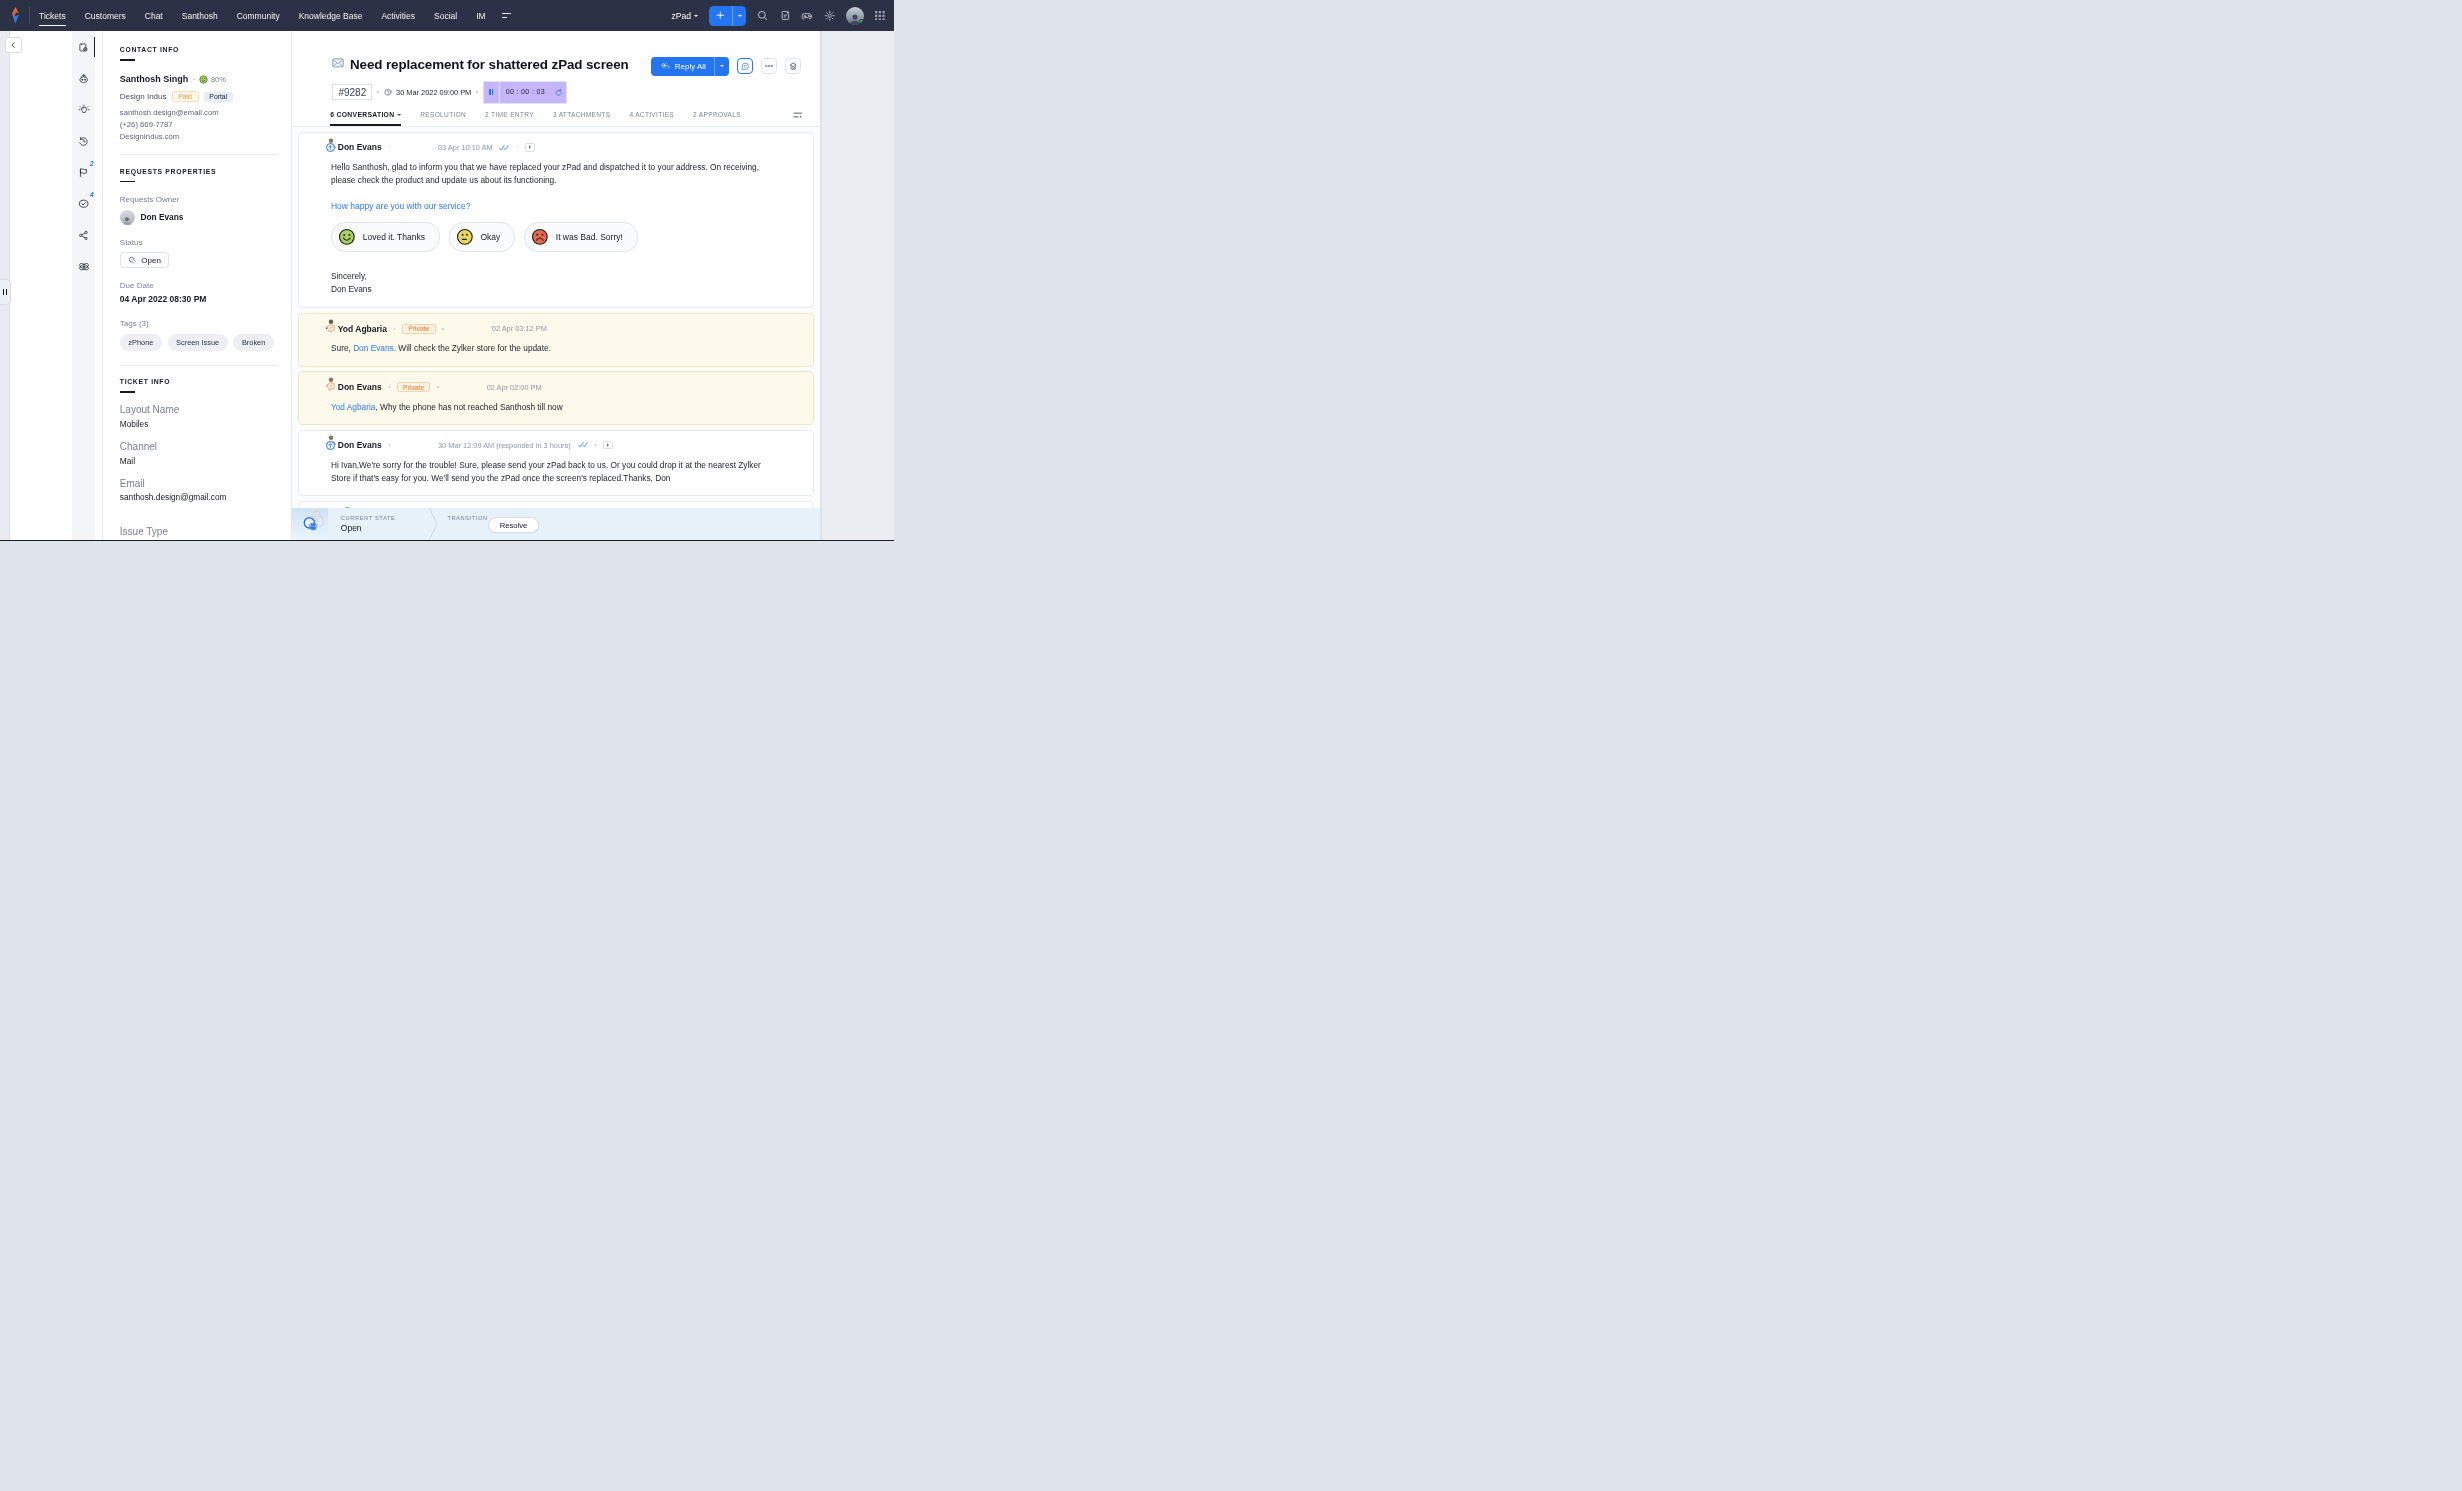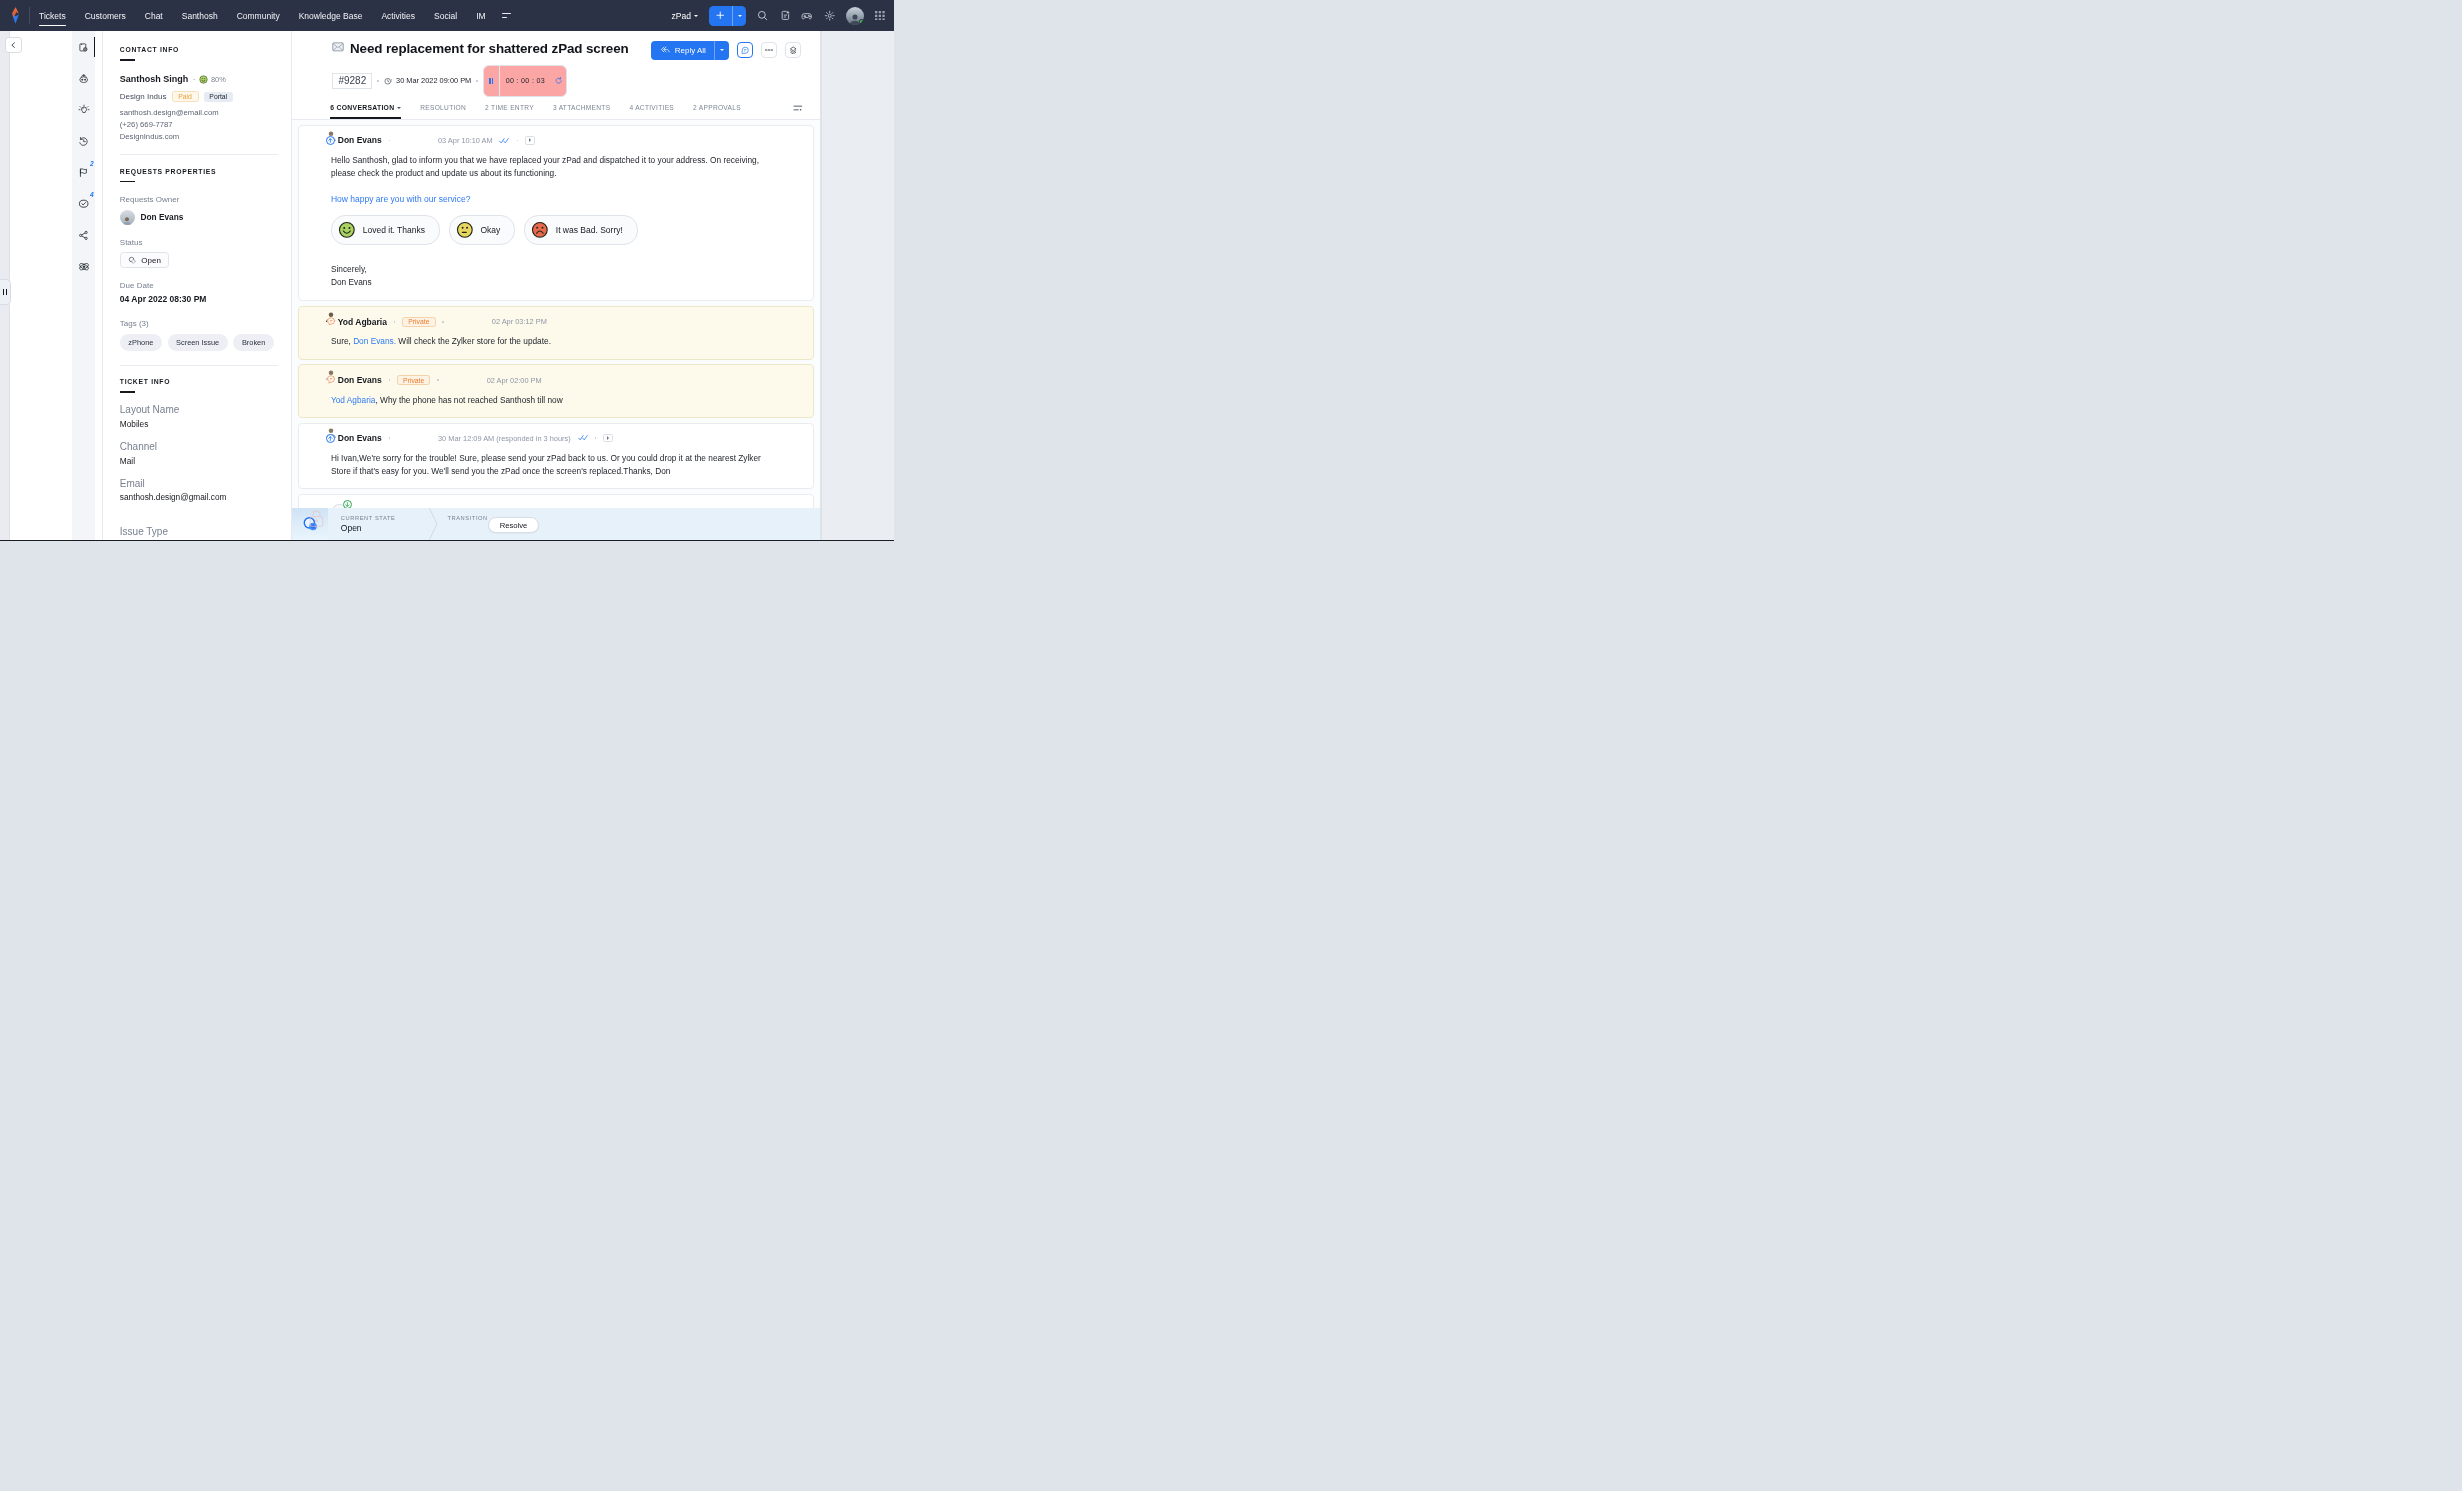--- a/index.html
+++ b/index.html
@@ -65,35 +65,35 @@
   .fgap { margin-top:13px; }
   .status-btn { margin-top:5.1px; display:inline-flex; align-items:center; gap:4.6px; border:0.6px solid #dfe3ea; border-radius:3.4px; padding:2.8px 7.4px; font-size:8px; color:#16191f; background:#fcfcfe; cursor:pointer; }
   .due-val { margin-top:4px; font-size:8.5px; font-weight:700; color:#16191f; }
   .tags { margin-top:5.7px; display:flex; flex-wrap:wrap; gap:5.7px; }
   .tag { background:#edeff4; border-radius:8.5px; padding:4px 8.5px; font-size:7.4px; color:#2c3240; cursor:pointer; }
   .ti-label { font-size:10px; color:#788090; }
   .ti-val { margin-top:3.4px; font-size:8.3px; color:#16191f; font-weight:500; }
 
   
   .main { flex:1; min-width:0; display:flex; flex-direction:column; border-right:0.6px solid #dfe3ea; background:#fff; position:relative; }
-  .main-head { padding:8px 19px 0 40px; flex-shrink:0; }
+  .main-head { padding:24px 19px 0 40px; flex-shrink:0; }
   .title-row { display:flex; align-items:flex-start; }
   .title-wrap { display:flex; gap:5.7px; max-width:319px; }
   .env { margin-top:3.4px; flex-shrink:0; }
   .title { font-size:13.4px; line-height:19.4px; font-weight:600; color:#101319; letter-spacing:-0.1px; }
   .head-actions { margin-left:auto; display:flex; gap:7.4px; align-items:flex-start; padding-top:1.7px; }
   .reply-btn { display:flex; height:19px; border-radius:4px; overflow:hidden; background:#2475f2; cursor:pointer; }
   .reply-main { display:flex; align-items:center; gap:5.1px; padding:0 8.5px; color:#fff; font-size:8px; }
   .reply-caret { width:15px; display:flex; align-items:center; justify-content:center; border-left:0.6px solid rgba(255,255,255,.35); }
   .sq-btn { width:16.5px; height:16.5px; margin-top:1.1px; border:0.6px solid #dfe3ea; border-radius:4px; background:#fff; display:flex; align-items:center; justify-content:center; cursor:pointer; }
   .sq-btn.blue { border:0.9px solid #2475f2; }
   .meta-row { margin-top:5.1px; display:flex; align-items:center; gap:5.1px; }
   .chip { border:0.6px solid #dfe3ea; border-radius:0; padding:1.7px 5.1px; font-size:10px; color:#3a4150; background:#fff; }
   .meta-date { display:flex; align-items:center; gap:3.4px; font-size:7.4px; color:#23272f; }
-  .timer { display:flex; align-items:center; height:32px; border:0.6px solid #dfe3ea; border-radius:6px; overflow:hidden; background:#fca5a5; }
+  .timer { display:flex; align-items:center; height:23px; border:0.6px solid #dfe3ea; border-radius:1px; overflow:hidden; background:#c4b5fd; }
   .timer-seg { display:flex; align-items:center; justify-content:center; height:100%; }
   .t-pause { width:15.4px; gap:1.4px; cursor:pointer; border-right:0.6px solid #e4e8ee; }
   .t-pause i { width:1.4px; height:6.3px; background:#2475f2; display:block; }
   .t-time { padding:0 6.3px; font-size:7.1px; color:#23272f; letter-spacing:0.3px; }
   .t-refresh { width:15px; cursor:pointer; }
   .tabs { margin-top:7.4px; padding:0 17px 0 38px; display:flex; align-items:flex-end; gap:19px; border-bottom:0.6px solid #e8ebf1; }
   .tab { font-size:6.6px; letter-spacing:0.3px; color:#7c8694; padding-bottom:7.4px; position:relative; cursor:pointer; white-space:nowrap; display:flex; align-items:center; gap:2.8px; }
   .tab.active { color:#16191f; font-weight:700; font-size:6.8px; }
   .tab.active::after { content:""; position:absolute; left:0; right:0; bottom:-0.6px; height:1.7px; background:#16191f; }
   .tab .caret-down { border-top-color:#4a5160; border-left-width:2.3px; border-right-width:2.3px; }

